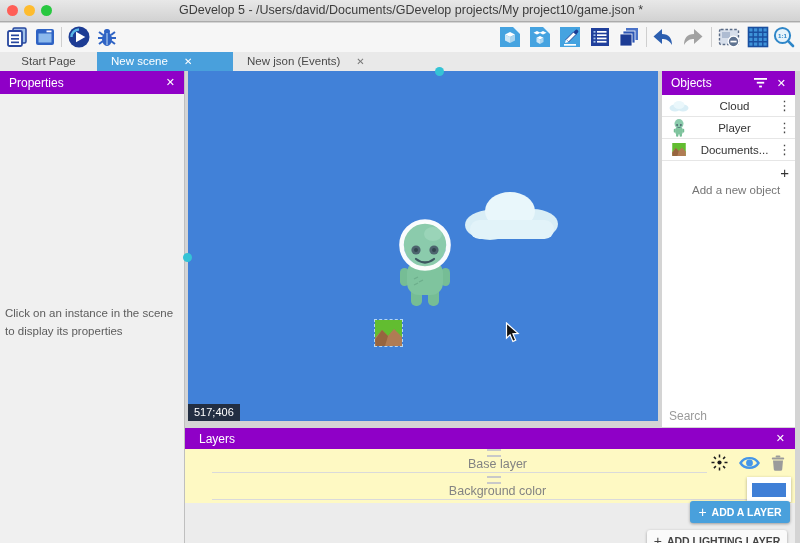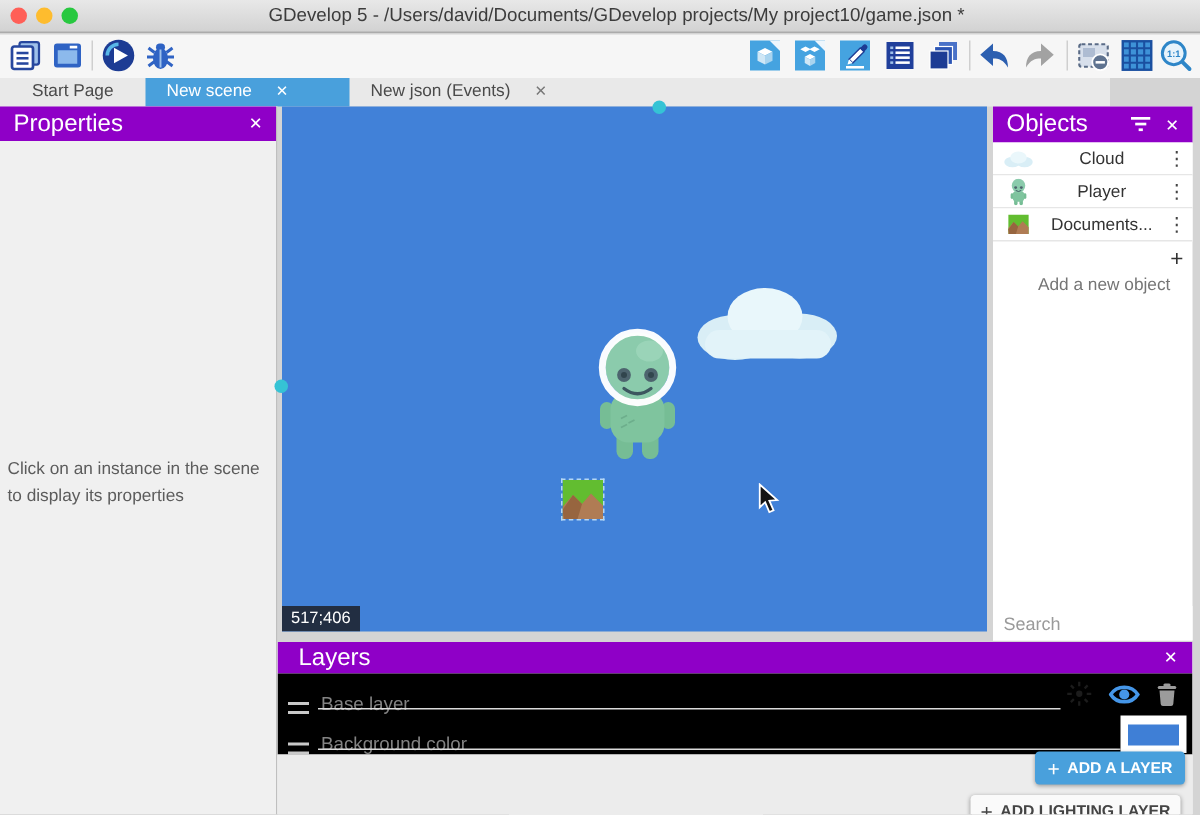--- a/index.html
+++ b/index.html
@@ -16,32 +16,32 @@
   .tl.grn { left:41px; background:#28c840; }
   #win-title { width:100%; text-align:center; line-height:21px; font-size:12.5px; color:#3c3c3c; }
 
   
   #toolbar { left:0; top:23px; width:800px; height:29px; background:#f6f6f6; }
   .tbi { position:absolute; top:2px; width:24px; height:24px; border:none; background:transparent; padding:0; cursor:pointer; }
   .tbi svg { width:24px; height:24px; display:block; }
   .tbsep { position:absolute; top:4px; width:1px; height:20px; background:#cfcfcf; }
 
   
-  #tabbar { left:0; top:52px; width:740px; height:19px; background:#e9e9e9; }
+  #tabbar { left:0; top:52px; width:800px; height:19px; background:#e9e9e9; }
   .tab { position:absolute; top:0; height:19px; line-height:19px; font-size:11.5px; color:#4a4a4a; cursor:pointer; }
   .tab .lbl { padding:0 14px; display:inline-block; }
   .tab.active { background:#49a0dc; color:#fff; }
   .tab .x { display:inline-block; font-size:10px; padding:0 10px 0 2px; color:inherit; cursor:pointer; }
   #tab-start { left:0; width:97px; text-align:center; }
   #tab-scene { left:97px; width:136px; }
   #tab-events { left:233px; width:190px; }
 
   
   .phead { height:23px; background:#8f00c7; color:#fff; display:flex; align-items:center; padding:0 9px; }
-  .phead .ptitle { flex:1; font-size:16px; }
+  .phead .ptitle { flex:1; font-size:12px; }
   .phead .x { font-size:11px; cursor:pointer; }
 
   
   #props { left:0; top:71px; width:185px; height:472px; background:#f0f0f0; border-right:1px solid #bfbfbf; }
   #props-hint { position:absolute; top:234px; left:5px; right:5px; text-align:left;
     font-size:11.5px; line-height:1.55; color:#5c5c5c; }
 
   
   #canvas { left:188px; top:71px; width:470px; height:350px; background:#4181d8; overflow:hidden; cursor:default; }
   #coords { position:absolute; left:0; bottom:0; height:17px; line-height:17px; padding:0 6px;
@@ -63,21 +63,21 @@
   #add-object-row { height:22px; display:flex; align-items:center; padding:0 6px; cursor:pointer; }
   #add-object-row .oname { flex:1; text-align:right; font-size:11.5px; color:#757575;margin-top:36px; }
   #add-object-row .plus { font-size:15px; color:#333; }
   #search-bar { position:absolute; left:0; right:0; bottom:0; height:23px; display:flex; align-items:center; padding:0 7px; background:#fff; }
   #search-input { flex:1; border:none; outline:none; font-size:12px; color:#333; background:transparent; font-family:inherit; }
   #search-input::placeholder { color:#9a9a9a; }
 
   
   #layers { left:185px; top:428px; width:610px; height:115px; background:#fff; overflow:hidden; }
   #layers .phead { height:21px; padding:0 10px 0 14px; }
-  .lrow { height:27px; display:flex; align-items:flex-end; padding-left:7px; position:relative; background:#000000; }
+  .lrow { height:27px; display:flex; align-items:center; padding-left:7px; position:relative; background:#fef9c3;flex-direction:column; }
   .dragh { width:14px; height:8px; border-top:2px solid #c9c9c9; border-bottom:2px solid #c9c9c9; cursor:grab; }
   .lname { margin-left:8px; font-size:12.5px; color:#838383; }
   .lunder { position:absolute; bottom:3px; left:27px; border-bottom:1px solid #dadada; }
   #l1-under { right:88px; }
   #l2-under { right:48px; }
   .licons { position:absolute; right:10px; top:0; height:27px; display:flex; align-items:center; gap:11px; }
   .lic { background:none; border:none; padding:0; cursor:pointer; display:flex; }
   #swatch-card { position:absolute; right:4px; top:1px; width:44px; height:25px; background:#fff;
     box-shadow:0 1px 3px rgba(0,0,0,0.3); display:flex; align-items:center; justify-content:center; cursor:pointer; }
   #swatch { width:34px; height:14px; background:#3f7fd6; }

